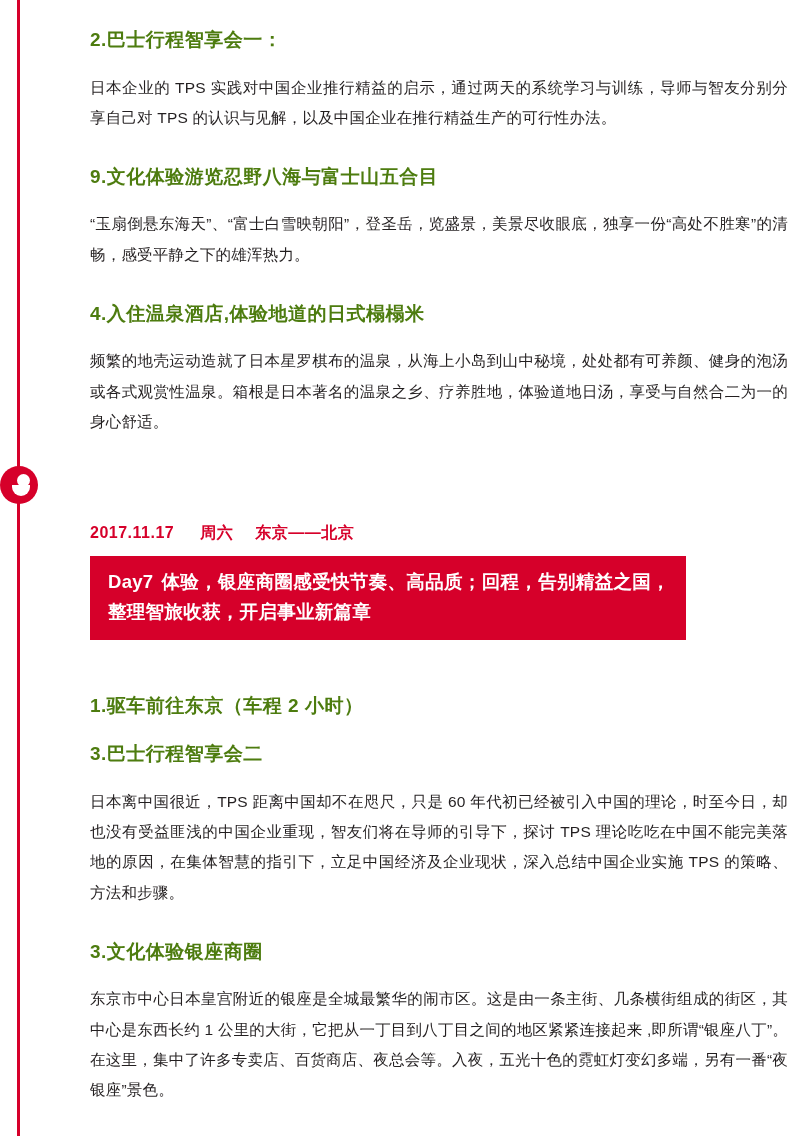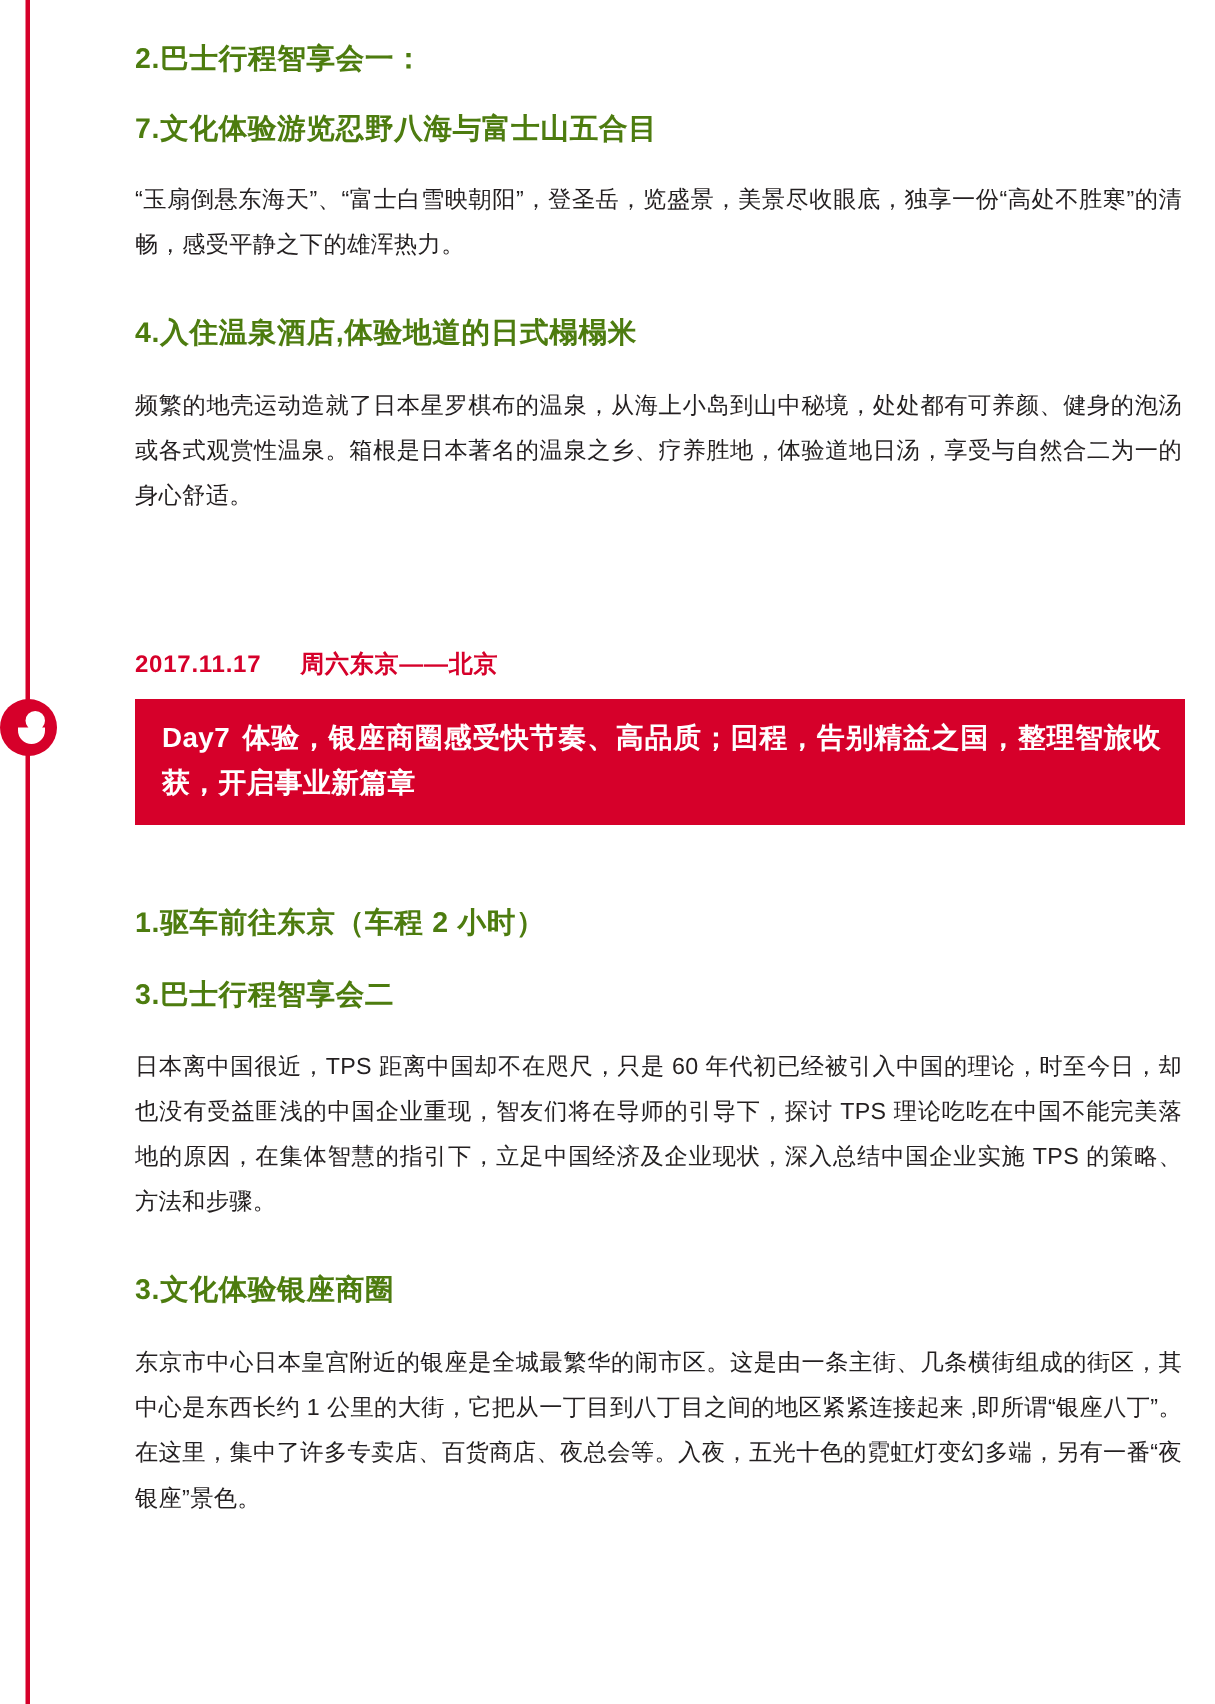--- a/index.html
+++ b/index.html
@@ -87,52 +87,53 @@
   .spacer-md { height: 26px; }
 
   .date-line {
     color: #d6002a;
     font-size: 16px;
     font-weight: bold;
     margin: 0 0 12px 0;
     letter-spacing: 0.5px;
   }
   .date-line .date { margin-right: 26px; }
-  .date-line .weekday { margin-right: 0; }
+  .date-line .weekday { margin-right: 22px; }
 
   .day-banner {
     background: #d6002a;
     color: #ffffff;
     font-size: 18.5px;
     font-weight: bold;
     line-height: 1.62;
     padding: 11px 16px 13px 18px;
     box-sizing: border-box;
     margin: 0 0 0 0;
     letter-spacing: 0.3px;
-    width: 700px;
+    width: 596px;
     text-align: justify;
   }
   .day-banner .daylabel { margin-right: 8px; }
 
   .after-banner { height: 52px; }
 </style>
 </head>
 <body>
 
 <div class="rail"></div>
 <div class="rail-dot"></div>
 
 <div class="page">
 
   <div class="spacer-md"></div>
 
   <h3 class="sec-title">2.巴士行程智享会一：</h3>
+  <p class="body-text">日本企业的 TPS 实践对中国企业推行精益的启示，通过两天的系统学习与训练，导师与智友分别分享自己对 TPS 的认识与见解，以及中国企业在推行精益生产的可行性办法。</p>
 
-  <h3 class="sec-title">7.文化体验游览忍野八海与富士山五合目</h3>
+  <h3 class="sec-title">9.文化体验游览忍野八海与富士山五合目</h3>
   <p class="body-text">“玉扇倒悬东海天”、“富士白雪映朝阳”，登圣岳，览盛景，美景尽收眼底，独享一份“高处不胜寒”的清畅，感受平静之下的雄浑热力。</p>
 
   <h3 class="sec-title">4.入住温泉酒店,体验地道的日式榻榻米</h3>
   <p class="body-text">频繁的地壳运动造就了日本星罗棋布的温泉，从海上小岛到山中秘境，处处都有可养颜、健身的泡汤或各式观赏性温泉。箱根是日本著名的温泉之乡、疗养胜地，体验道地日汤，享受与自然合二为一的身心舒适。</p>
 
   <div class="spacer-lg"></div>
 
   <div class="date-line">
     <span class="date">2017.11.17</span><span class="weekday">周六</span><span class="route">东京——北京</span>
   </div>

